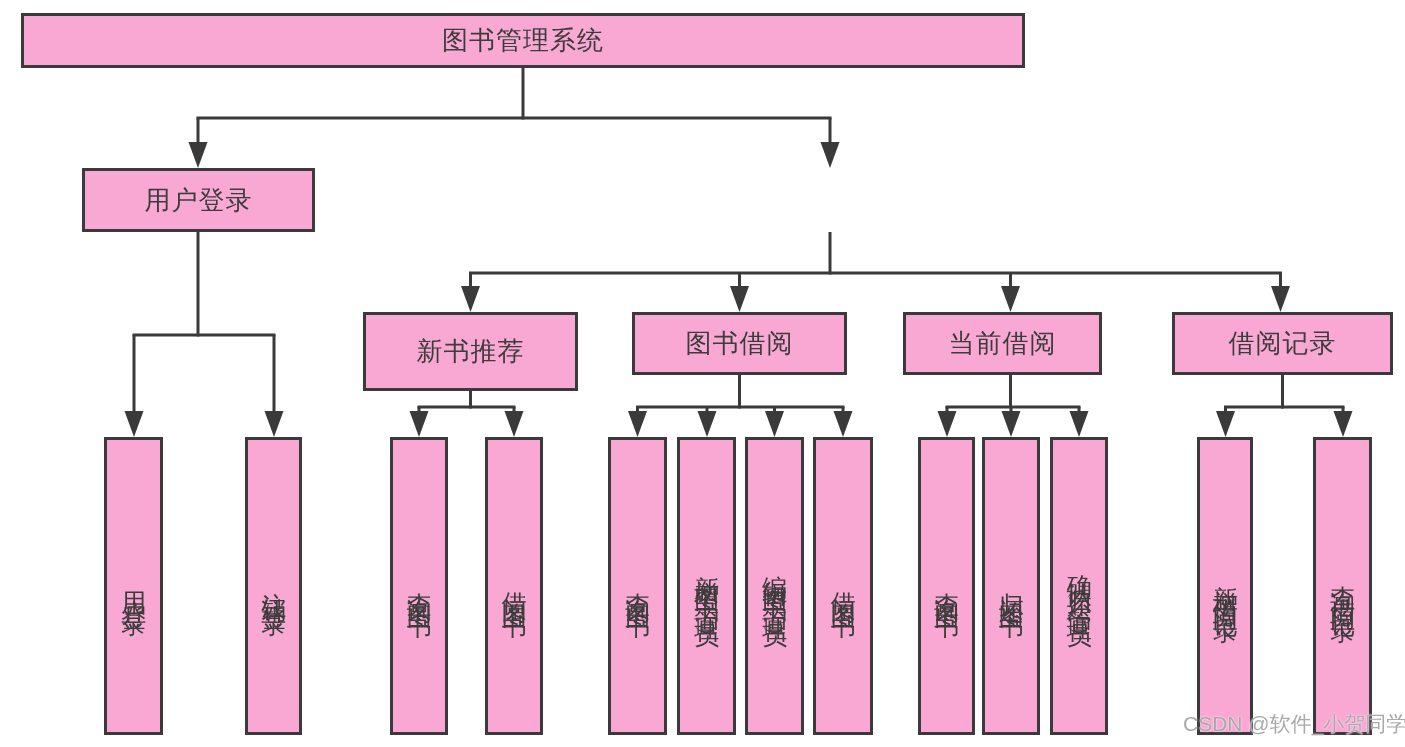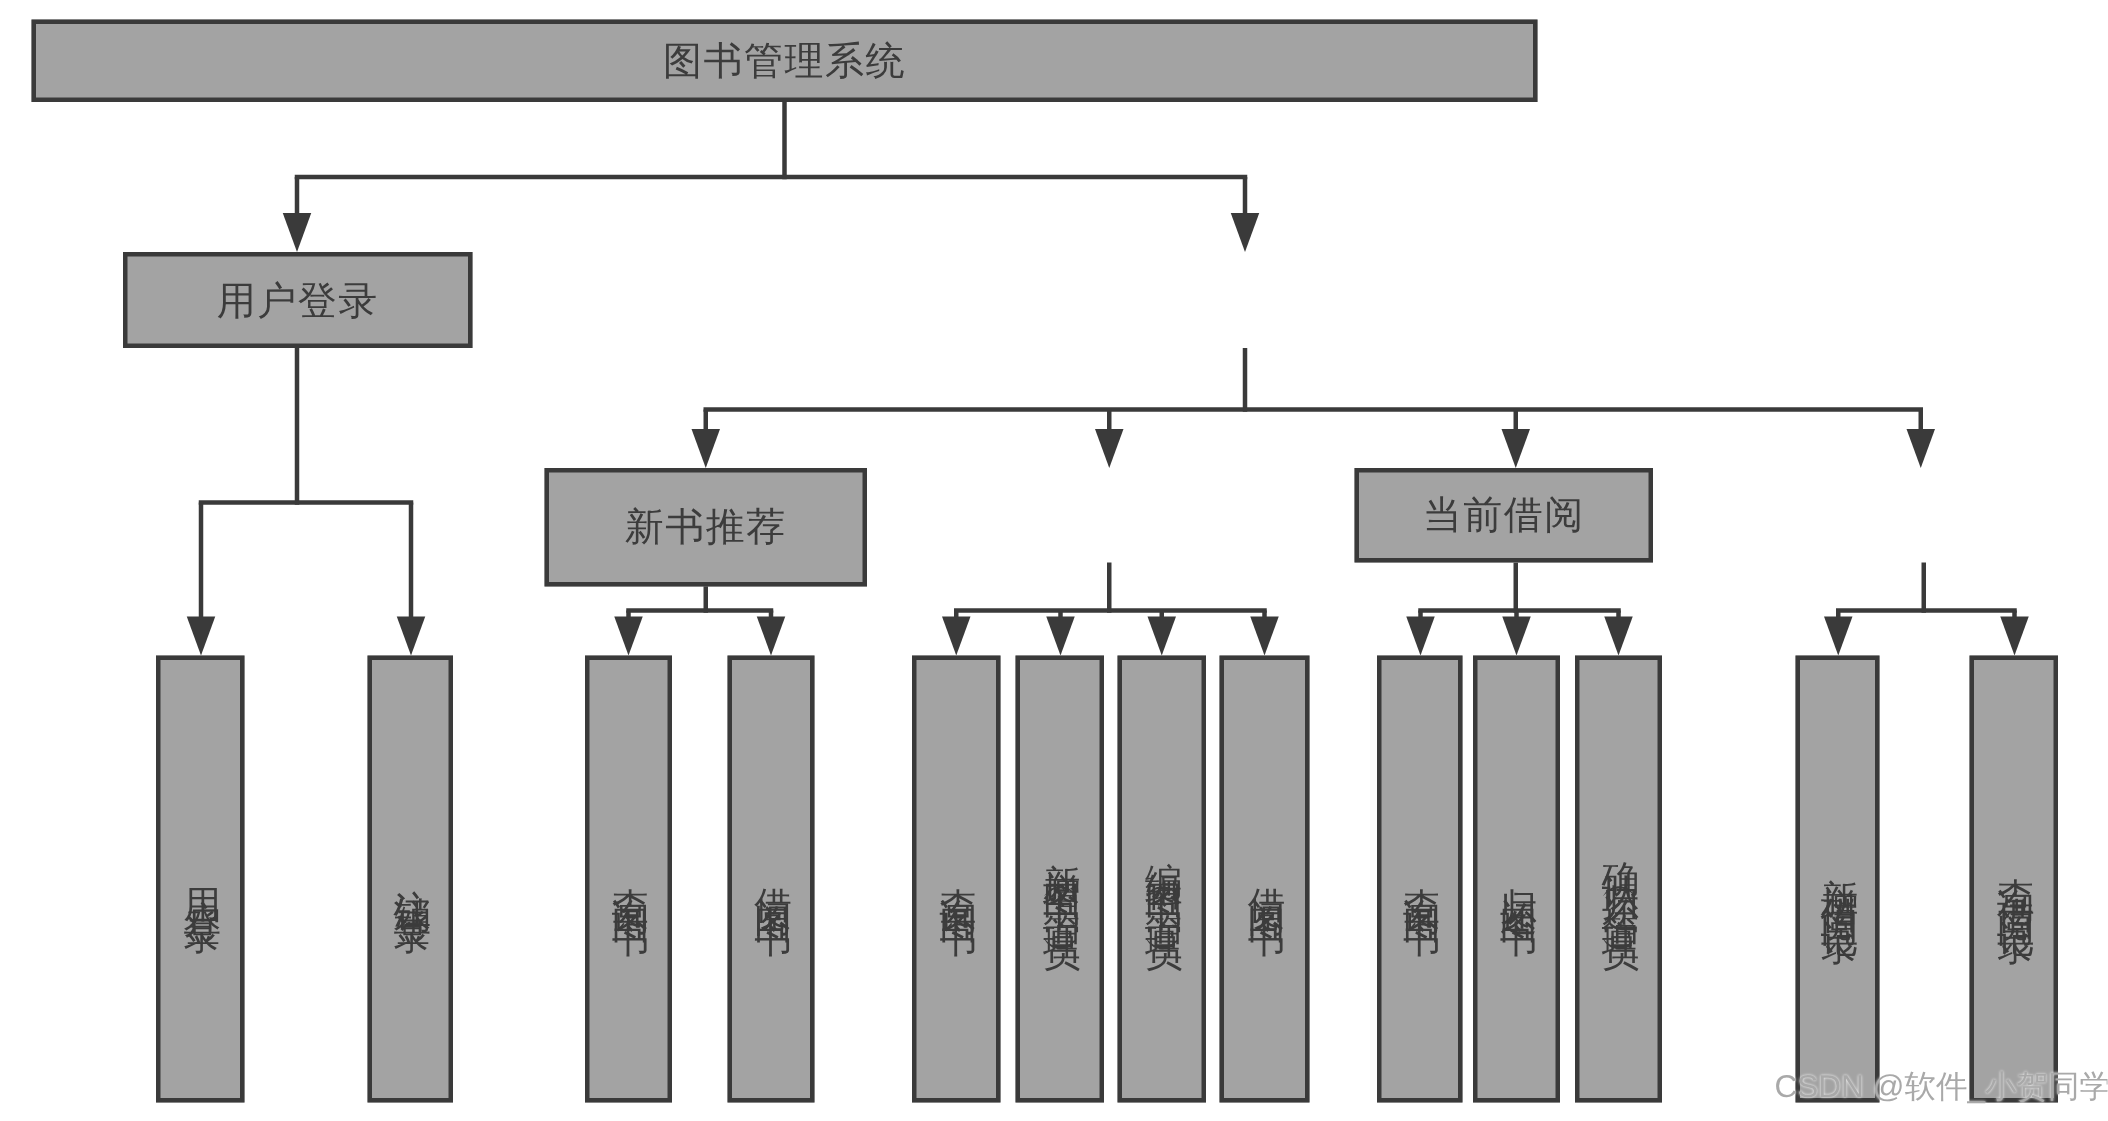--- a/index.html
+++ b/index.html
@@ -15,21 +15,21 @@
     width: 1405px; height: 747px;
     background: #ffffff;
   }
   svg.connectors {
     position: absolute; left: 0; top: 0;
     width: 1405px; height: 747px;
     z-index: 1;
   }
   .node {
     position: absolute;
-    background: #a3a3a3;
+    background: #f9a8d4;
     border: 3px solid #3a3a3a;
     display: flex;
     align-items: center;
     justify-content: center;
     z-index: 2;
   }
   .hlabel {
     font-size: 26px;
     color: #3c3c3c;
     letter-spacing: 1px;
@@ -142,23 +142,29 @@
     <span class="hlabel">图书管理系统</span>
   </div>
 
   <div class="node" style="left:82px; top:168px; width:233px; height:64px;">
     <span class="hlabel">用户登录</span>
   </div>
 
   <div class="node" style="left:363px; top:312px; width:215px; height:79px;">
     <span class="hlabel">新书推荐</span>
   </div>
+  <div class="node" style="left:632px; top:312px; width:215px; height:63px;">
+    <span class="hlabel">图书借阅</span>
+  </div>
   <div class="node" style="left:903px; top:312px; width:199px; height:63px;">
     <span class="hlabel">当前借阅</span>
   </div>
+  <div class="node" style="left:1172px; top:312px; width:221px; height:63px;">
+    <span class="hlabel">借阅记录</span>
+  </div>
 
   <div class="node vnode" style="left:104px; top:437px; width:59px;">
     <span class="vlabel">用户登录</span>
   </div>
   <div class="node vnode" style="left:245px; top:437px; width:57px;">
     <span class="vlabel">注销登录</span>
   </div>
 
   <div class="node vnode" style="left:390px; top:437px;">
     <span class="vlabel">查询图书</span>

